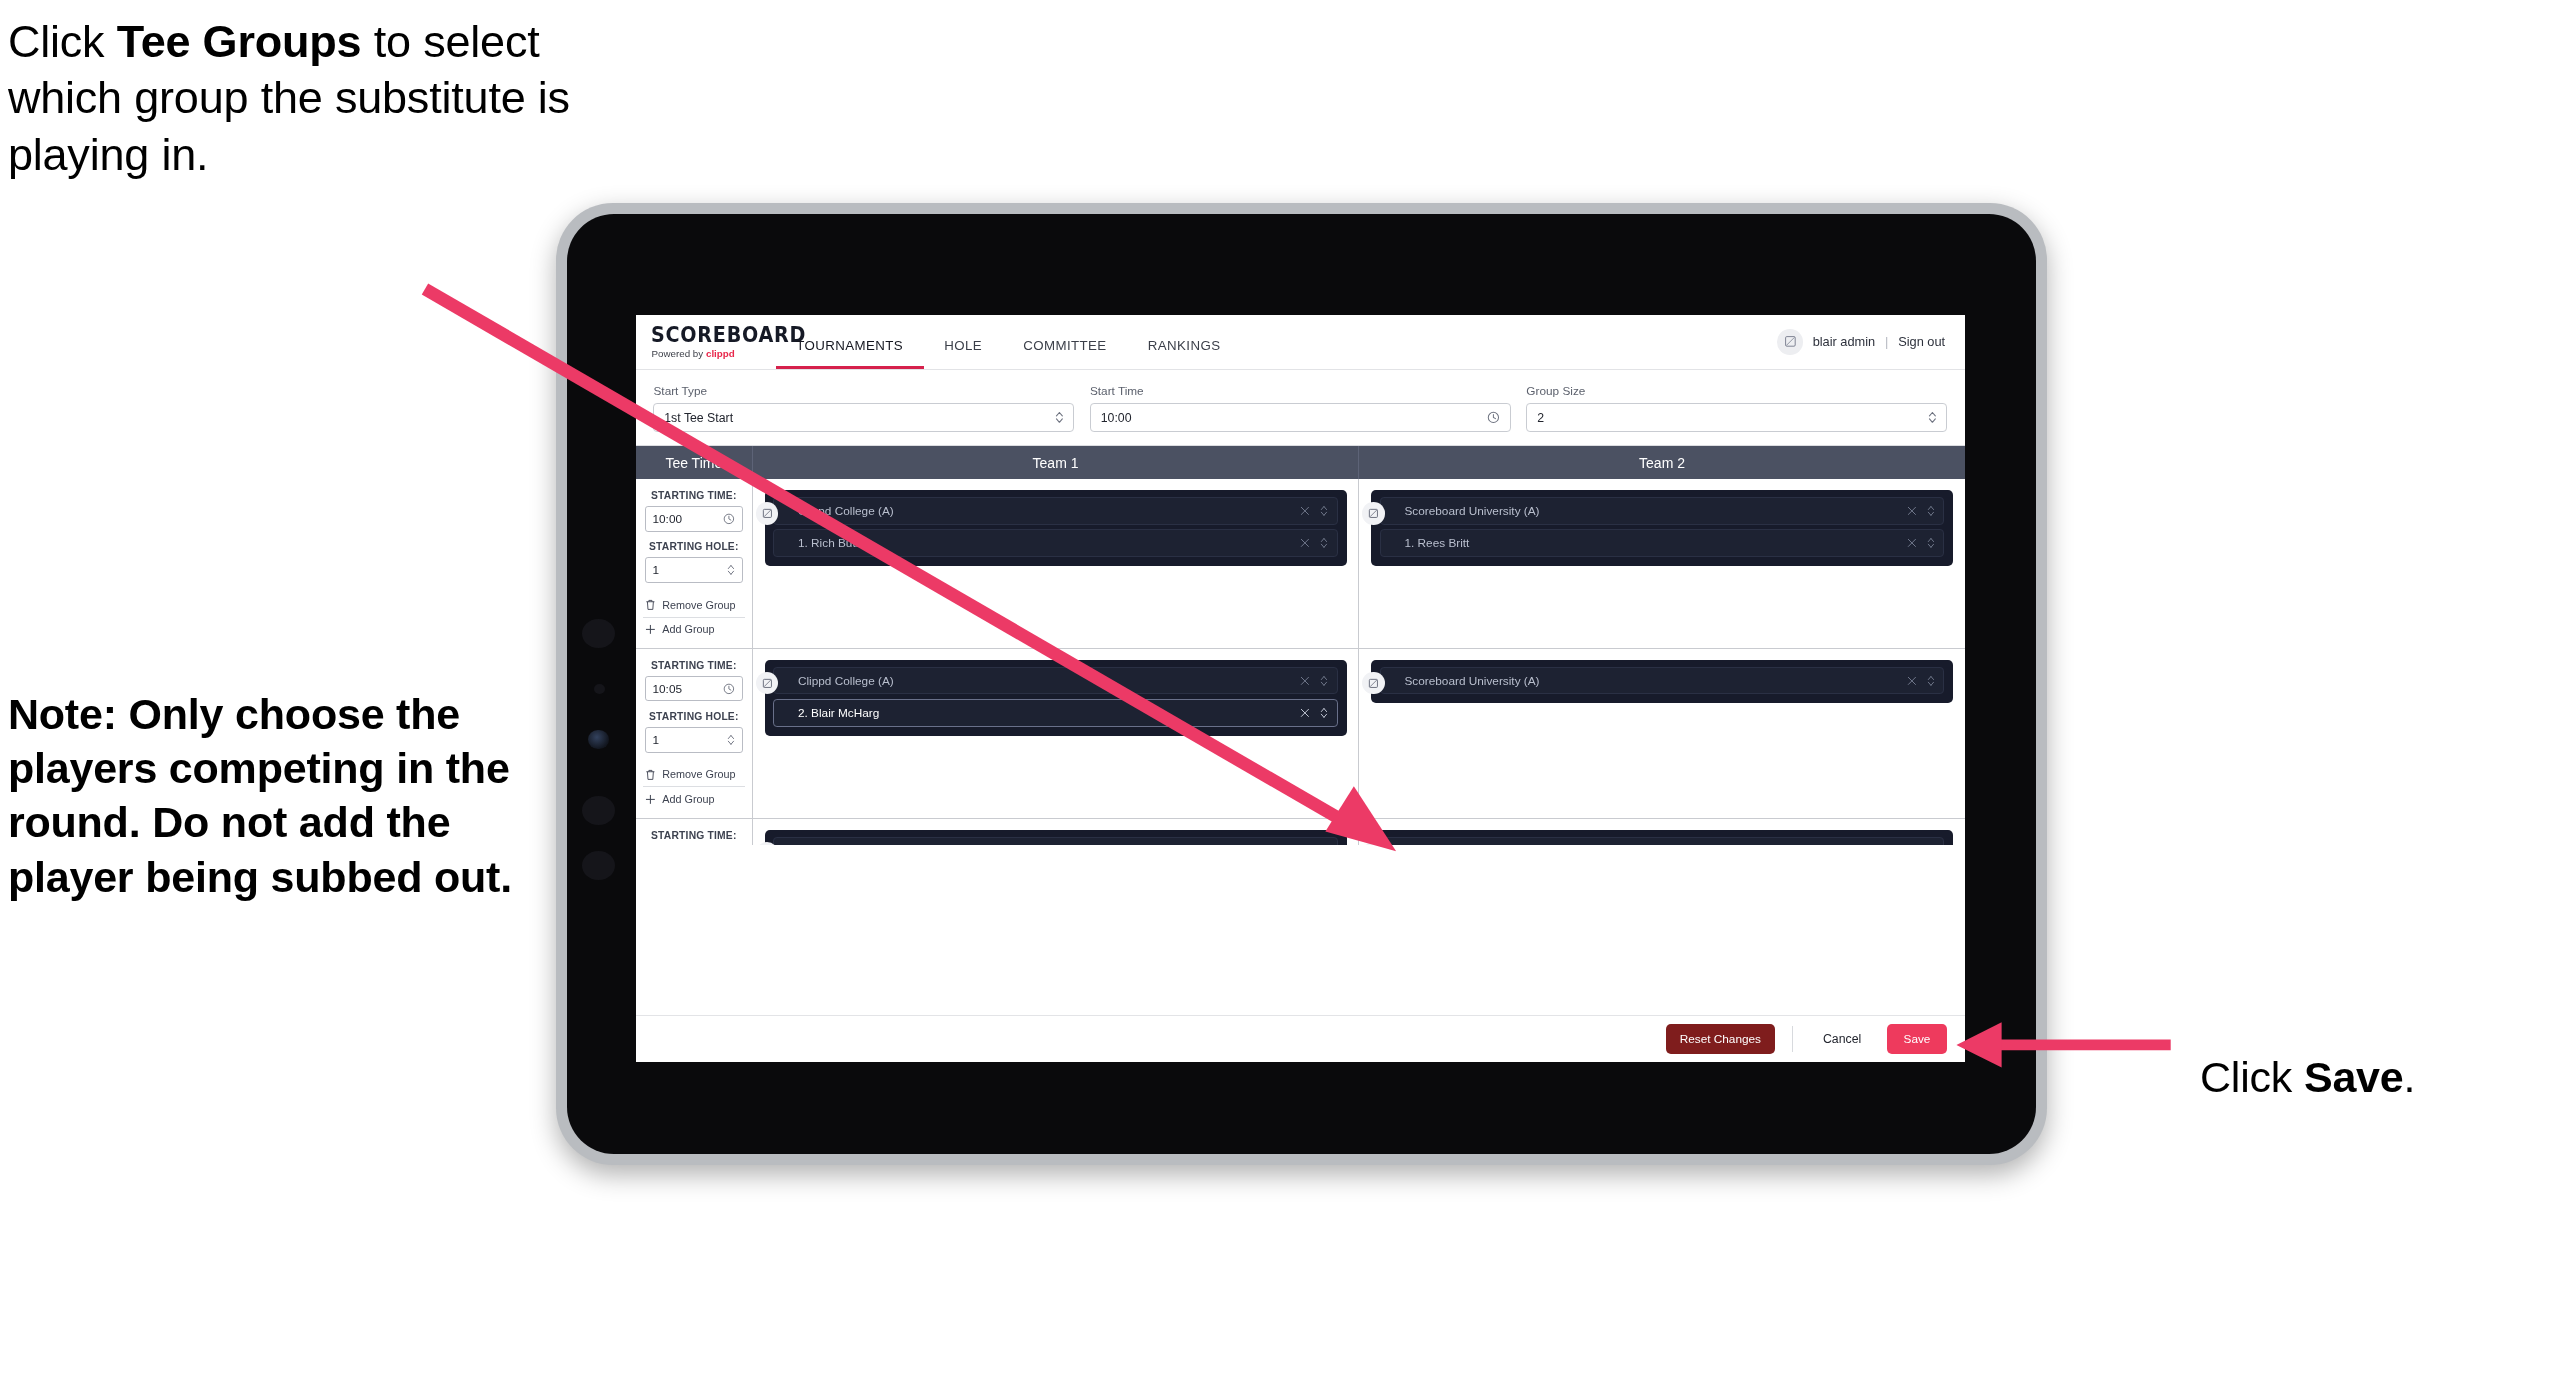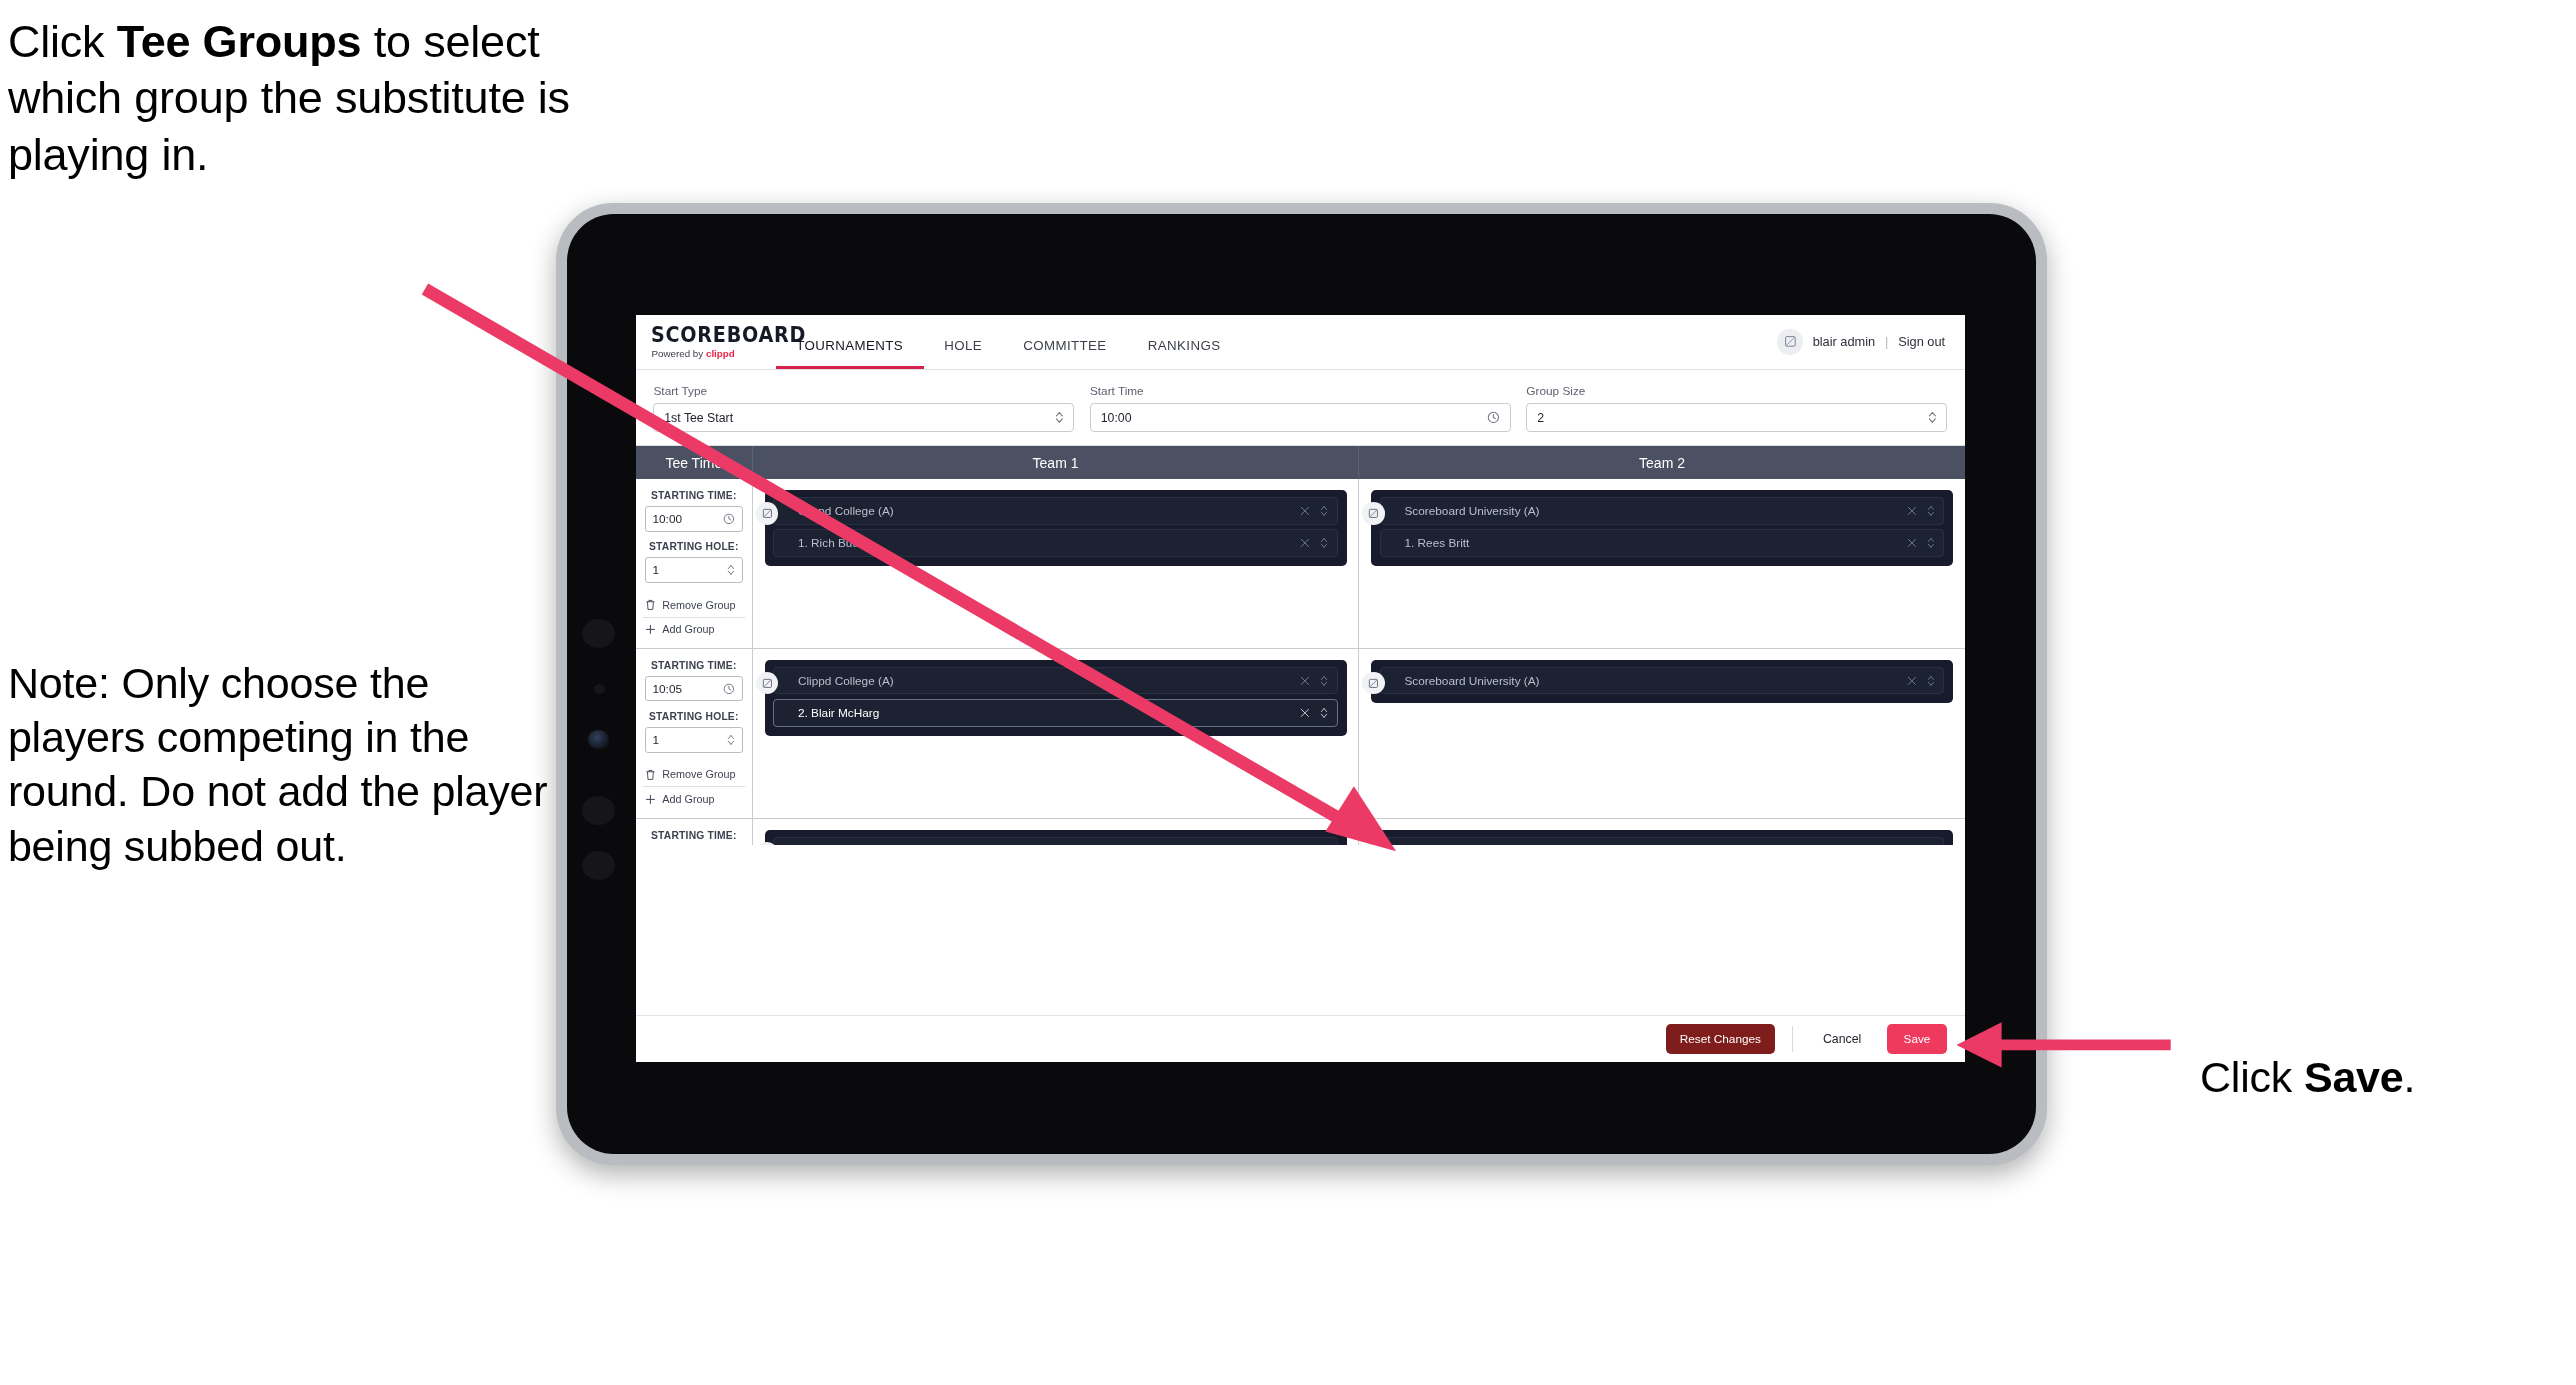--- a/index.html
+++ b/index.html
@@ -18,22 +18,22 @@
     position: absolute;
     color: #000000;
     line-height: 1.26;
     letter-spacing: -0.2px;
   }
   #anno-top {
     left: 7.9px; top: 13.8px; width: 570px;
     font-size: 45px; font-weight: 400;
   }
   #anno-note {
-    left: 7.9px; top: 656px; width: 551px;
-    font-size: 43px; font-weight: 400;
+    left: 7.9px; top: 687px; width: 551px;
+    font-size: 43px; font-weight: 700;
   }
   #anno-save {
     left: 2200px; top: 1050px; width: 374px;
     font-size: 43px; font-weight: 400;
   }
   .annotation b { font-weight: 700; }
 
   
   #arrow-layer {
     position: absolute; left: 0; top: 0;

